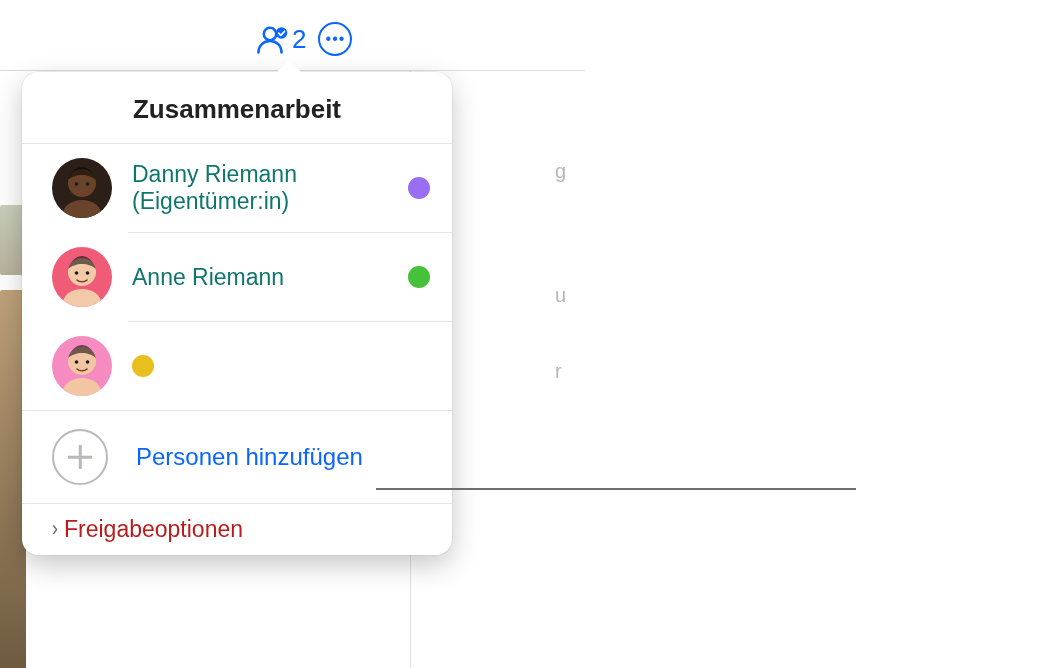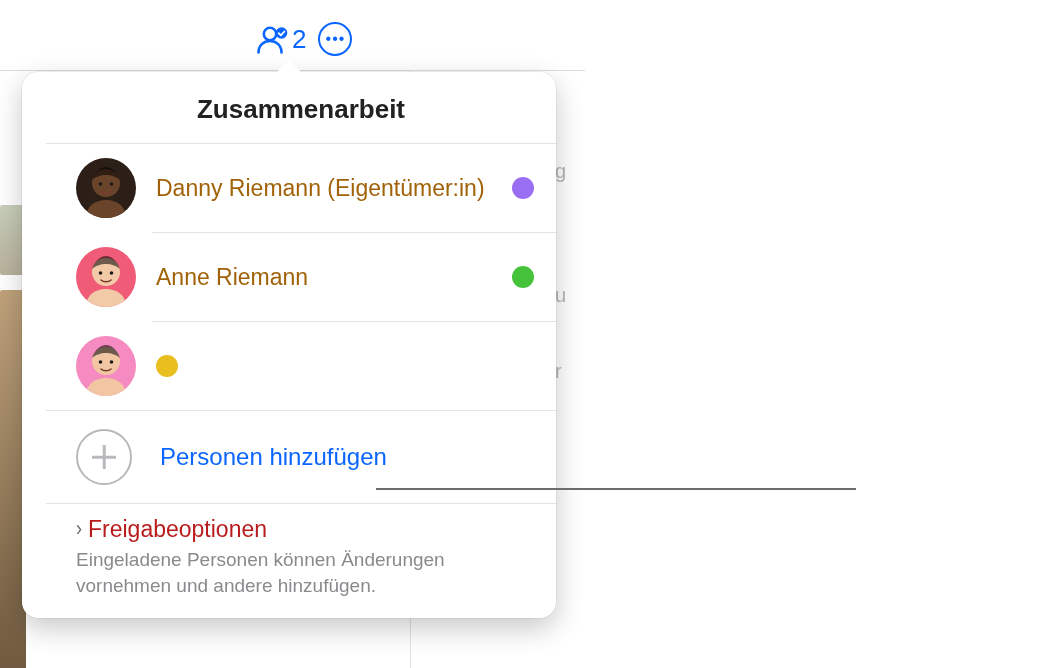--- a/index.html
+++ b/index.html
@@ -18,34 +18,34 @@
 
   
   .toolbar { position:absolute; top:22px; left:256px; display:flex; align-items:center; gap:12px; }
   .tb-btn { display:flex; align-items:center; gap:4px; color:#0a66ff; cursor:pointer; }
   .tb-count { font-size:26px; font-weight:400; color:#0a66ff; }
   .icon-circle { width:34px; height:34px; border:2.6px solid #0a66ff; border-radius:50%; display:flex; align-items:center; justify-content:center; position:relative; }
   .icon-more-dots::before { content:"•••"; color:#0a66ff; font-size:16px; letter-spacing:1px; line-height:1; }
   .icon-person svg { display:block; }
 
   
-  .popover { position:absolute; top:72px; left:22px; width:534px; background:#fff; border-radius:16px; box-shadow:0 10px 28px rgba(0,0,0,.22), 0 0 0 .6px rgba(0,0,0,.08); padding-bottom:12px;padding-left:24px; }
+  .popover { position:absolute; top:72px; left:22px; width:430px; background:#fff; border-radius:16px; box-shadow:0 10px 28px rgba(0,0,0,.22), 0 0 0 .6px rgba(0,0,0,.08); padding-bottom:12px; }
   .popover::before {
     content:""; position:absolute; top:-12px; left:255px; width:24px; height:12px;
     background:#fff; clip-path: polygon(50% 0, 100% 100%, 0 100%);
     filter: drop-shadow(0 -1px 1px rgba(0,0,0,.12));
   }
   .pop-title { text-align:center; font-size:26px; font-weight:600; padding:22px 0 18px; color:#222; }
   .hr { height:1px; background:#e4e4e6; margin:0; }
   .hr-inset { height:1px; background:#e4e4e6; margin:0 0 0 106px; }
 
   .row { display:flex; align-items:center; padding:14px 22px 14px 30px; gap:20px; cursor:pointer; }
   .avatar { width:60px; height:60px; border-radius:50%; flex:0 0 60px; display:flex; align-items:center; justify-content:center; }
   .avatar svg { width:60px; height:60px; }
-  .name { flex:1; font-size:23px; color:#a16207; }
+  .name { flex:1; font-size:23px; color:#0f766e; }
   .dot { width:22px; height:22px; border-radius:50%; flex:0 0 22px; }
 
   .addrow { display:flex; align-items:center; padding:18px 22px 18px 30px; gap:28px; cursor:pointer; }
   .addicon { width:56px; height:56px; border:2.5px solid #b9b9bd; border-radius:50%; position:relative; flex:0 0 56px; }
   .addicon::before, .addicon::after { content:""; position:absolute; background:#b9b9bd; }
   .addicon::before { left:14px; right:14px; top:50%; height:2.5px; transform:translateY(-50%); }
   .addicon::after  { top:14px; bottom:14px; left:50%; width:2.5px; transform:translateX(-50%); }
   .addlabel { font-size:24px; color:#0a66ff; }
 
   .optrow { padding:12px 22px 0 30px; cursor:pointer; }
@@ -167,19 +167,18 @@
     <div class="addrow">
       <div class="addicon"></div>
       <div class="addlabel">Personen hinzufügen</div>
     </div>
     <div class="hr"></div>
     <div class="optrow">
       <div class="opthead">
         <span class="chev">›</span>
         <span class="opttitle">Freigabeoptionen</span>
       </div>
-      <div class="optsub">Eingeladene Personen können Änderungen vornehmen und andere hinzufügen.</div>
     </div>
   </div>
 
   <div class="leader"></div>
 
 </div>
 
 </body></html>

